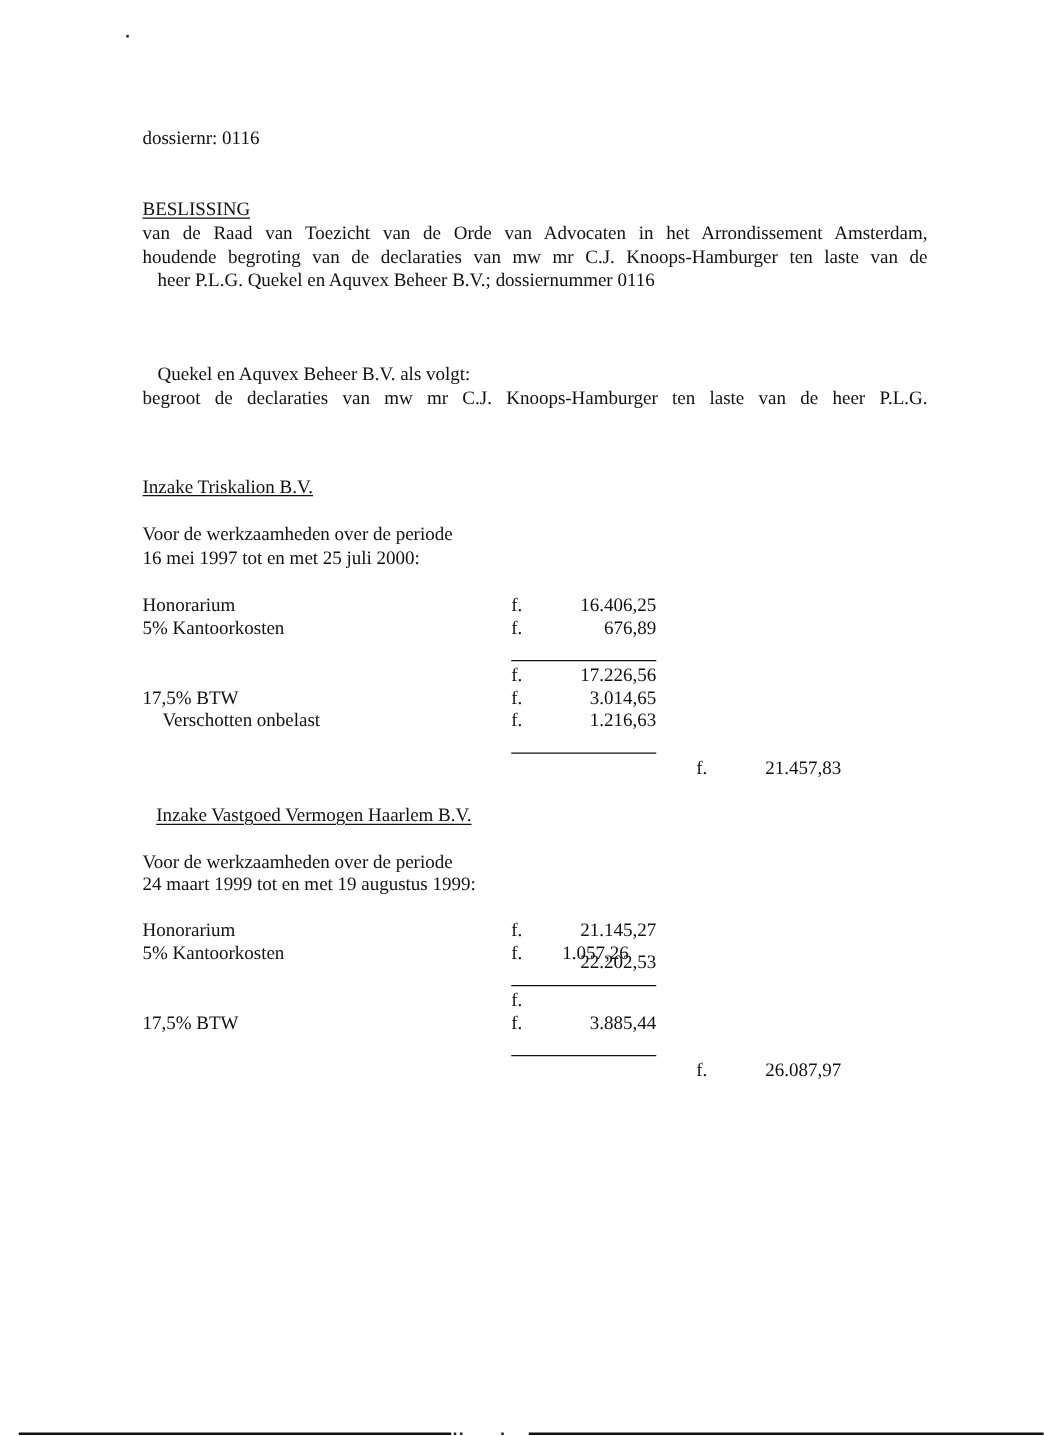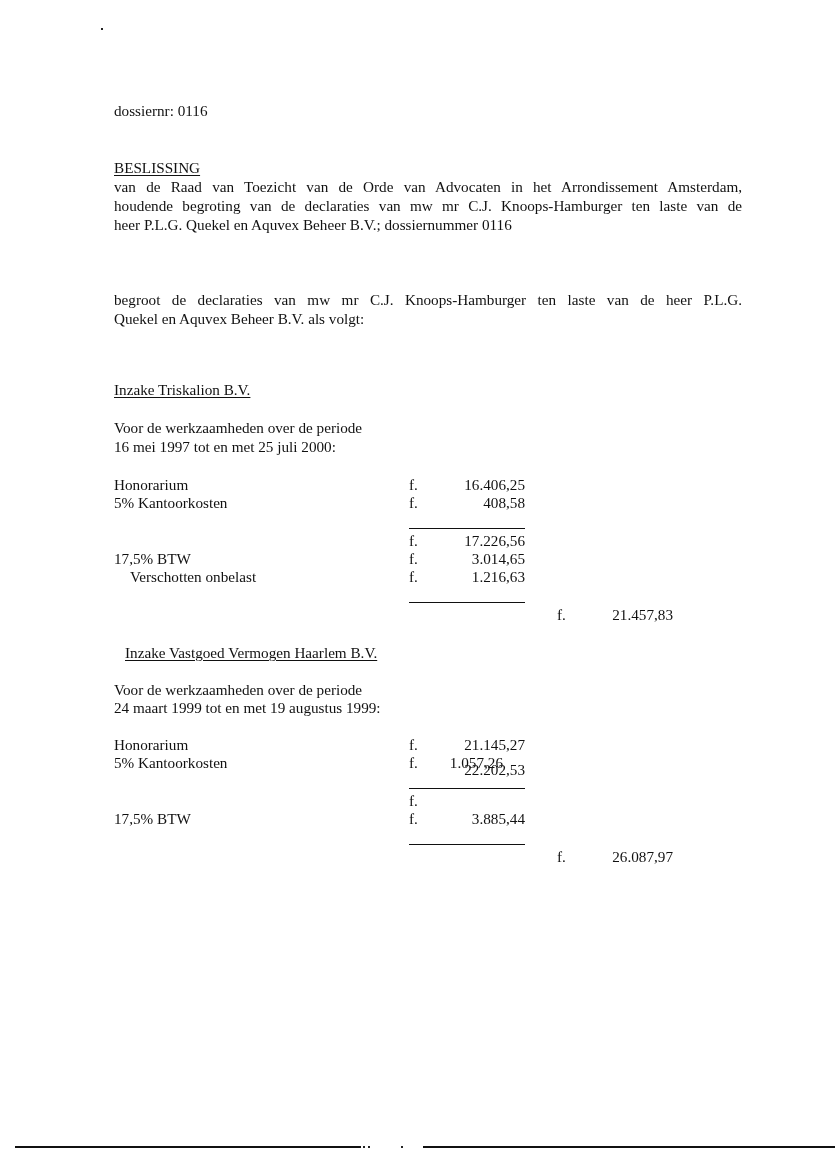--- a/index.html
+++ b/index.html
@@ -5,21 +5,21 @@
   html, body { margin: 0; padding: 0; background: #ffffff; }
   body {
     width: 835px; height: 1149px; position: relative; overflow: hidden;
     font-family: "Liberation Serif", "DejaVu Serif", serif;
     color: #111111; font-size: 15.2px;
   }
   .abs { position: absolute; white-space: nowrap; line-height: 19px; }
   .u { text-decoration: underline; text-underline-offset: 2px; text-decoration-thickness: 1px; }
   .para { position: absolute; left: 114px; width: 628px; line-height: 19px; text-align: justify; text-align-last: left; }
   .para .line { display: block; text-align: justify; text-align-last: justify; }
-  .para .line.last { text-align-last: left; }
+  .para .line.last { text-align-last: left; margin-left: 12px; }
   .rule { position: absolute; height: 1px; background: #111; }
   .fmark { position: absolute; }
   .amt { position: absolute; text-align: right; width: 120px; }
   .speck { position: absolute; width: 2px; height: 2px; background: #222; }
   .bottom-rule { position: absolute; height: 2px; background: #111; }
 </style>
 </head>
 <body>
 
 <div>
@@ -30,36 +30,36 @@
 
   <div class="abs u" style="left:114px; top:158px;">BESLISSING</div>
 
   <div class="para" style="top:177px;">
     <span class="line">van de Raad van Toezicht van de Orde van Advocaten in het Arrondissement Amsterdam,</span>
     <span class="line">houdende begroting van de declaraties van mw mr C.J. Knoops-Hamburger ten laste van de</span>
     <span class="line last">heer P.L.G. Quekel en Aquvex Beheer B.V.; dossiernummer 0116</span>
   </div>
 
   <div class="para" style="top:290px;">
+    <span class="line last">Quekel en Aquvex Beheer B.V. als volgt:</span>
     <span class="line">begroot de declaraties van mw mr C.J. Knoops-Hamburger ten laste van de heer P.L.G.</span>
-    <span class="line last">Quekel en Aquvex Beheer B.V. als volgt:</span>
   </div>
 
   <div>
     <div class="abs u" style="left:114px; top:380px;">Inzake Triskalion B.V.</div>
     <div class="abs" style="left:114px; top:418px;">Voor de werkzaamheden over de periode</div>
     <div class="abs" style="left:114px; top:437px;">16 mei 1997 tot en met 25 juli 2000:</div>
 
     <div class="abs" style="left:114px; top:475px;">Honorarium</div>
     <div class="abs fmark" style="left:409px; top:475px;">f.</div>
     <div class="abs amt" style="left:405px; top:475px;">16.406,25</div>
 
     <div class="abs" style="left:114px; top:493px;">5% Kantoorkosten</div>
     <div class="abs fmark" style="left:409px; top:493px;">f.</div>
-    <div class="abs amt" style="left:405px; top:493px;">408,58</div>
+    <div class="abs amt" style="left:405px; top:493px;">676,89</div>
 
     <div class="rule" style="left:409px; top:528px; width:116px;"></div>
 
     <div class="abs fmark" style="left:409px; top:531px;">f.</div>
     <div class="abs amt" style="left:405px; top:531px;text-align:right;">17.226,56</div>
 
     <div class="abs" style="left:114px; top:549px;">17,5% BTW</div>
     <div class="abs fmark" style="left:409px; top:549px;">f.</div>
     <div class="abs amt" style="left:405px; top:549px;">3.014,65</div>
 

